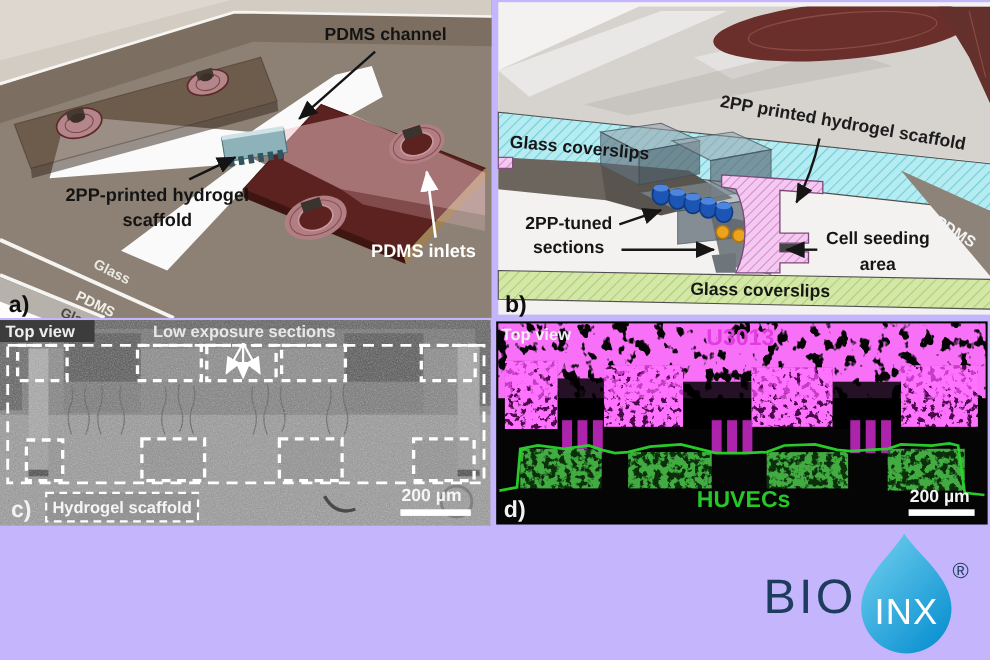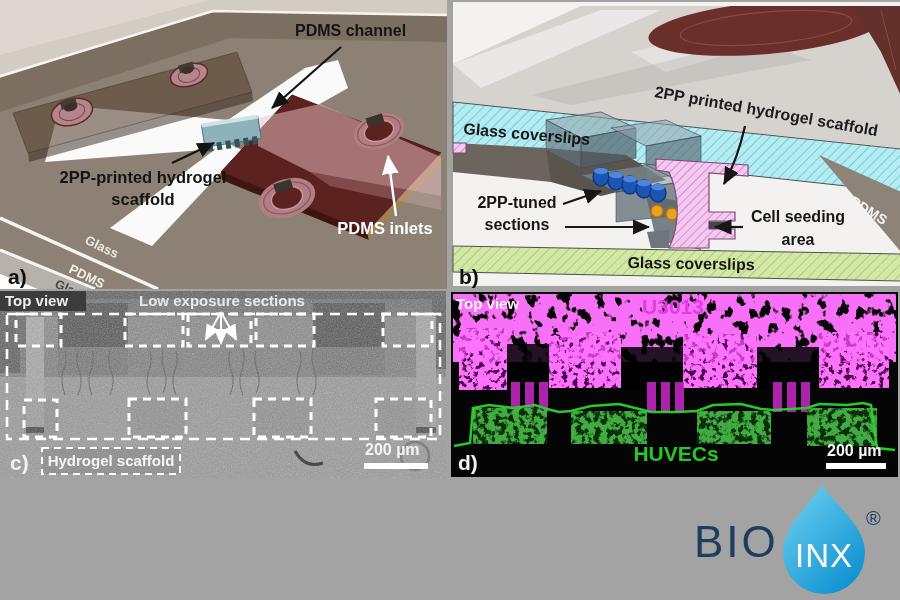--- a/index.html
+++ b/index.html
@@ -1,16 +1,16 @@
 <!DOCTYPE html>
 <html><head>
 <meta charset="utf-8">
 <style>
   html,body{margin:0;padding:0;background:#ffffff;}
-  #stage{position:relative;width:900px;height:600px;background:#a3a3a3;overflow:hidden;
+  #stage{position:relative;width:900px;height:600px;background:#c4b5fd;overflow:hidden;
          font-family:"Liberation Sans", sans-serif;}
   .panel{position:absolute;}
   svg text{font-family:"Liberation Sans", sans-serif;}
 </style>
 </head>
 <body>
 
 <div id="stage">
 
 <svg class="panel" style="left:0;top:0" width="447" height="289" viewBox="0 0 447 289">

